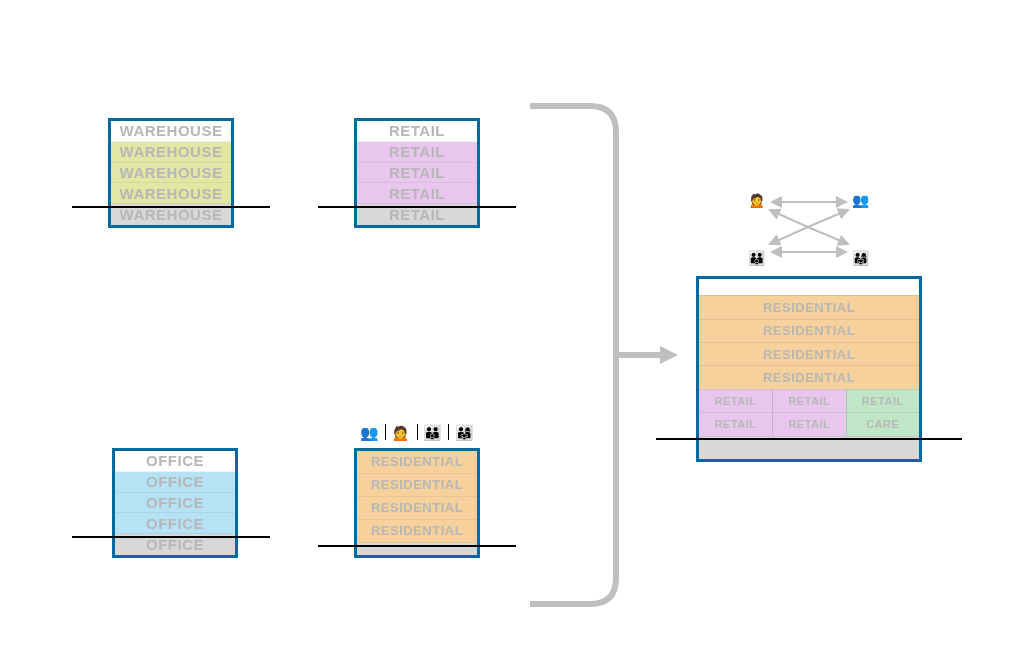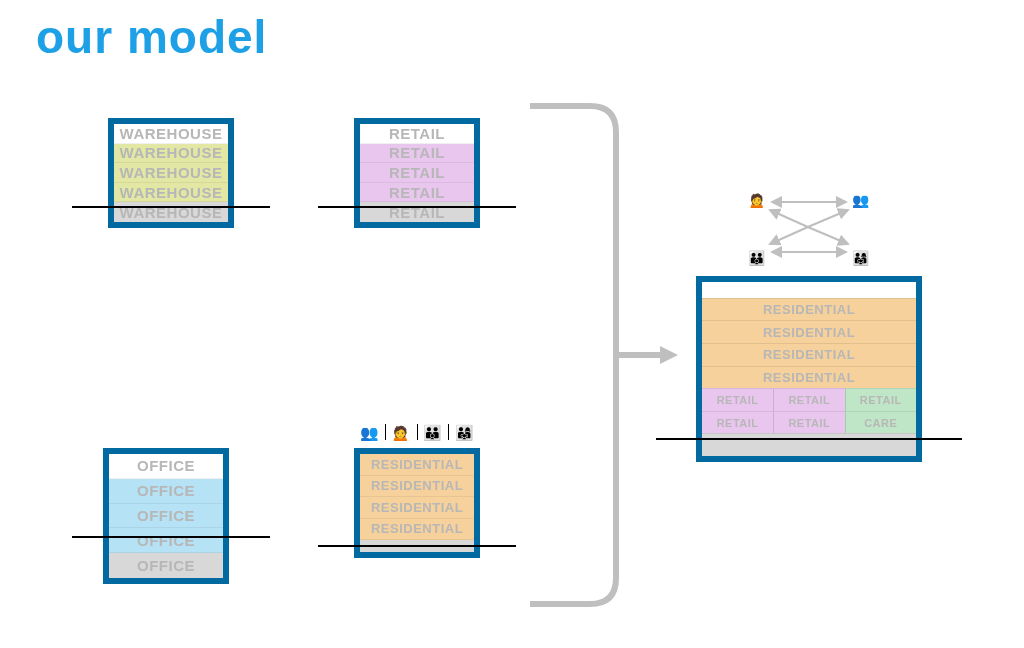--- a/index.html
+++ b/index.html
@@ -1,18 +1,18 @@
 <!DOCTYPE html>
 <html><head>
 <meta charset="utf-8">
 <style>
   html,body{margin:0;padding:0;width:1024px;height:648px;background:#fff;font-family:Arial,Helvetica,sans-serif;overflow:hidden}
   .title{position:absolute;left:36px;top:10px;font-size:46px;font-weight:700;color:#1ea0e6;letter-spacing:1px}
   .canvas{position:absolute;left:0;top:0;width:1024px;height:648px}
-  .block{position:absolute;border:6px solid #0369a1;box-sizing:border-box}
+  .block{position:absolute;border:3px solid #0369a1;box-sizing:border-box}
   .floor{position:absolute;left:0;right:0;height:20%;box-sizing:border-box;border-bottom:1px solid rgba(0,0,0,0.06);display:flex;align-items:center;justify-content:center}
   .floor:last-child{border-bottom:none}
   .flabel{font-size:15px;font-weight:800;color:#b7b7b7;letter-spacing:0.5px;white-space:nowrap}
   .mflabel{font-size:13px;font-weight:800;color:#b7b7b7;letter-spacing:0.5px}
   
   .c-wh{background:#e2e7a3}
   .c-rt{background:#e9c6ee}
   .c-of{background:#b6e2f6}
   .c-re{background:#f6d19b}
   .c-hc{background:#bfe6c7}
@@ -29,21 +29,20 @@
   
   .cell{position:absolute;box-sizing:border-box;display:flex;align-items:center;justify-content:center;border-left:1px solid rgba(0,0,0,0.12);border-top:1px solid rgba(0,0,0,0.08)}
   
   .interact{position:absolute}
   .node{position:absolute;font-size:14px;color:#000}
 </style>
 </head>
 <body>
 
 <div class="canvas">
-  <div class="title">our model</div>
 
   <div class="block" style="left:108px;top:118px;width:126px;height:110px">
     <div class="floor c-wt" style="top:0%">
         <span class="flabel">WAREHOUSE</span>
       </div>
     <div class="floor c-wh" style="top:20%">
         <span class="flabel">WAREHOUSE</span>
       </div>
     <div class="floor c-wh" style="top:40%">
         <span class="flabel">WAREHOUSE</span>
@@ -69,21 +68,21 @@
       </div>
     <div class="floor c-rt" style="top:60%">
         <span class="flabel">RETAIL</span>
       </div>
     <div class="floor c-gr" style="top:80%">
         <span class="flabel">RETAIL</span>
       </div>
   </div>
   <div class="gline" style="left:318px;top:206px;width:198px"></div>
 
-  <div class="block" style="left:103px;top:448px;width:126px;height:136px">
+  <div class="block" style="left:112px;top:448px;width:126px;height:110px">
     <div class="floor c-wt" style="top:0%">
         <span class="flabel">OFFICE</span>
       </div>
     <div class="floor c-of" style="top:20%">
         <span class="flabel">OFFICE</span>
       </div>
     <div class="floor c-of" style="top:40%">
         <span class="flabel">OFFICE</span>
       </div>
     <div class="floor c-of" style="top:60%">

